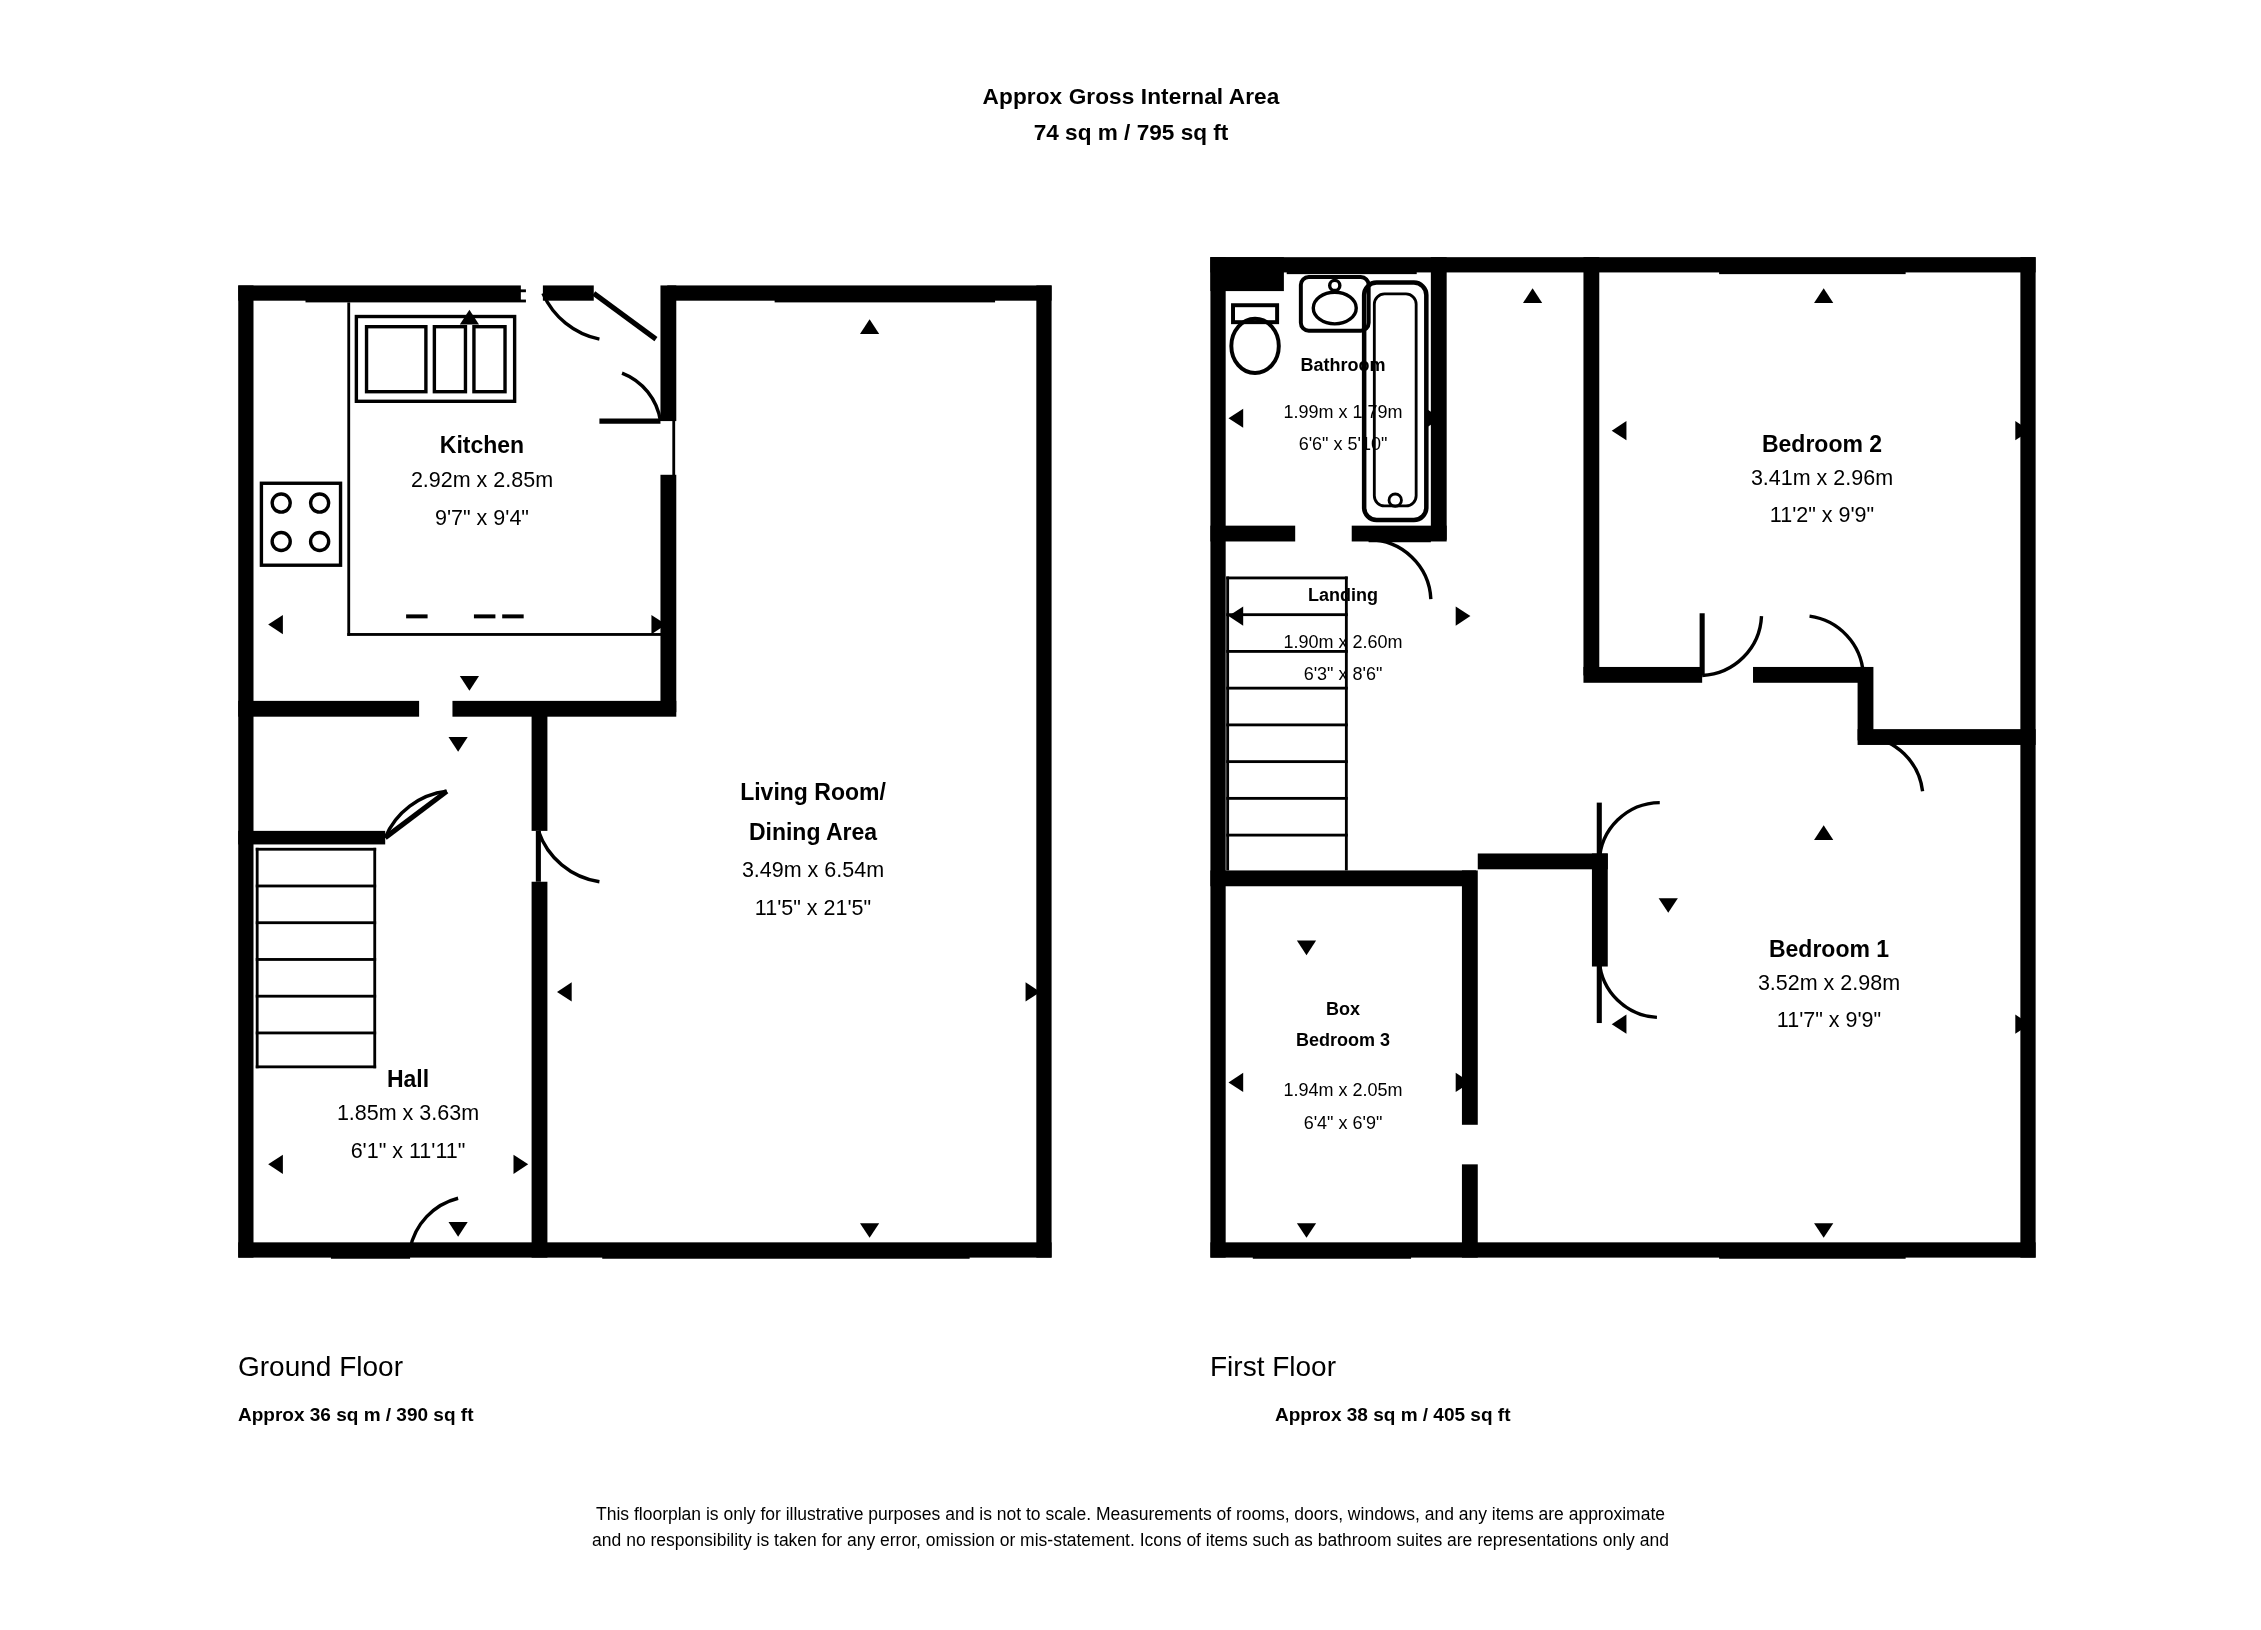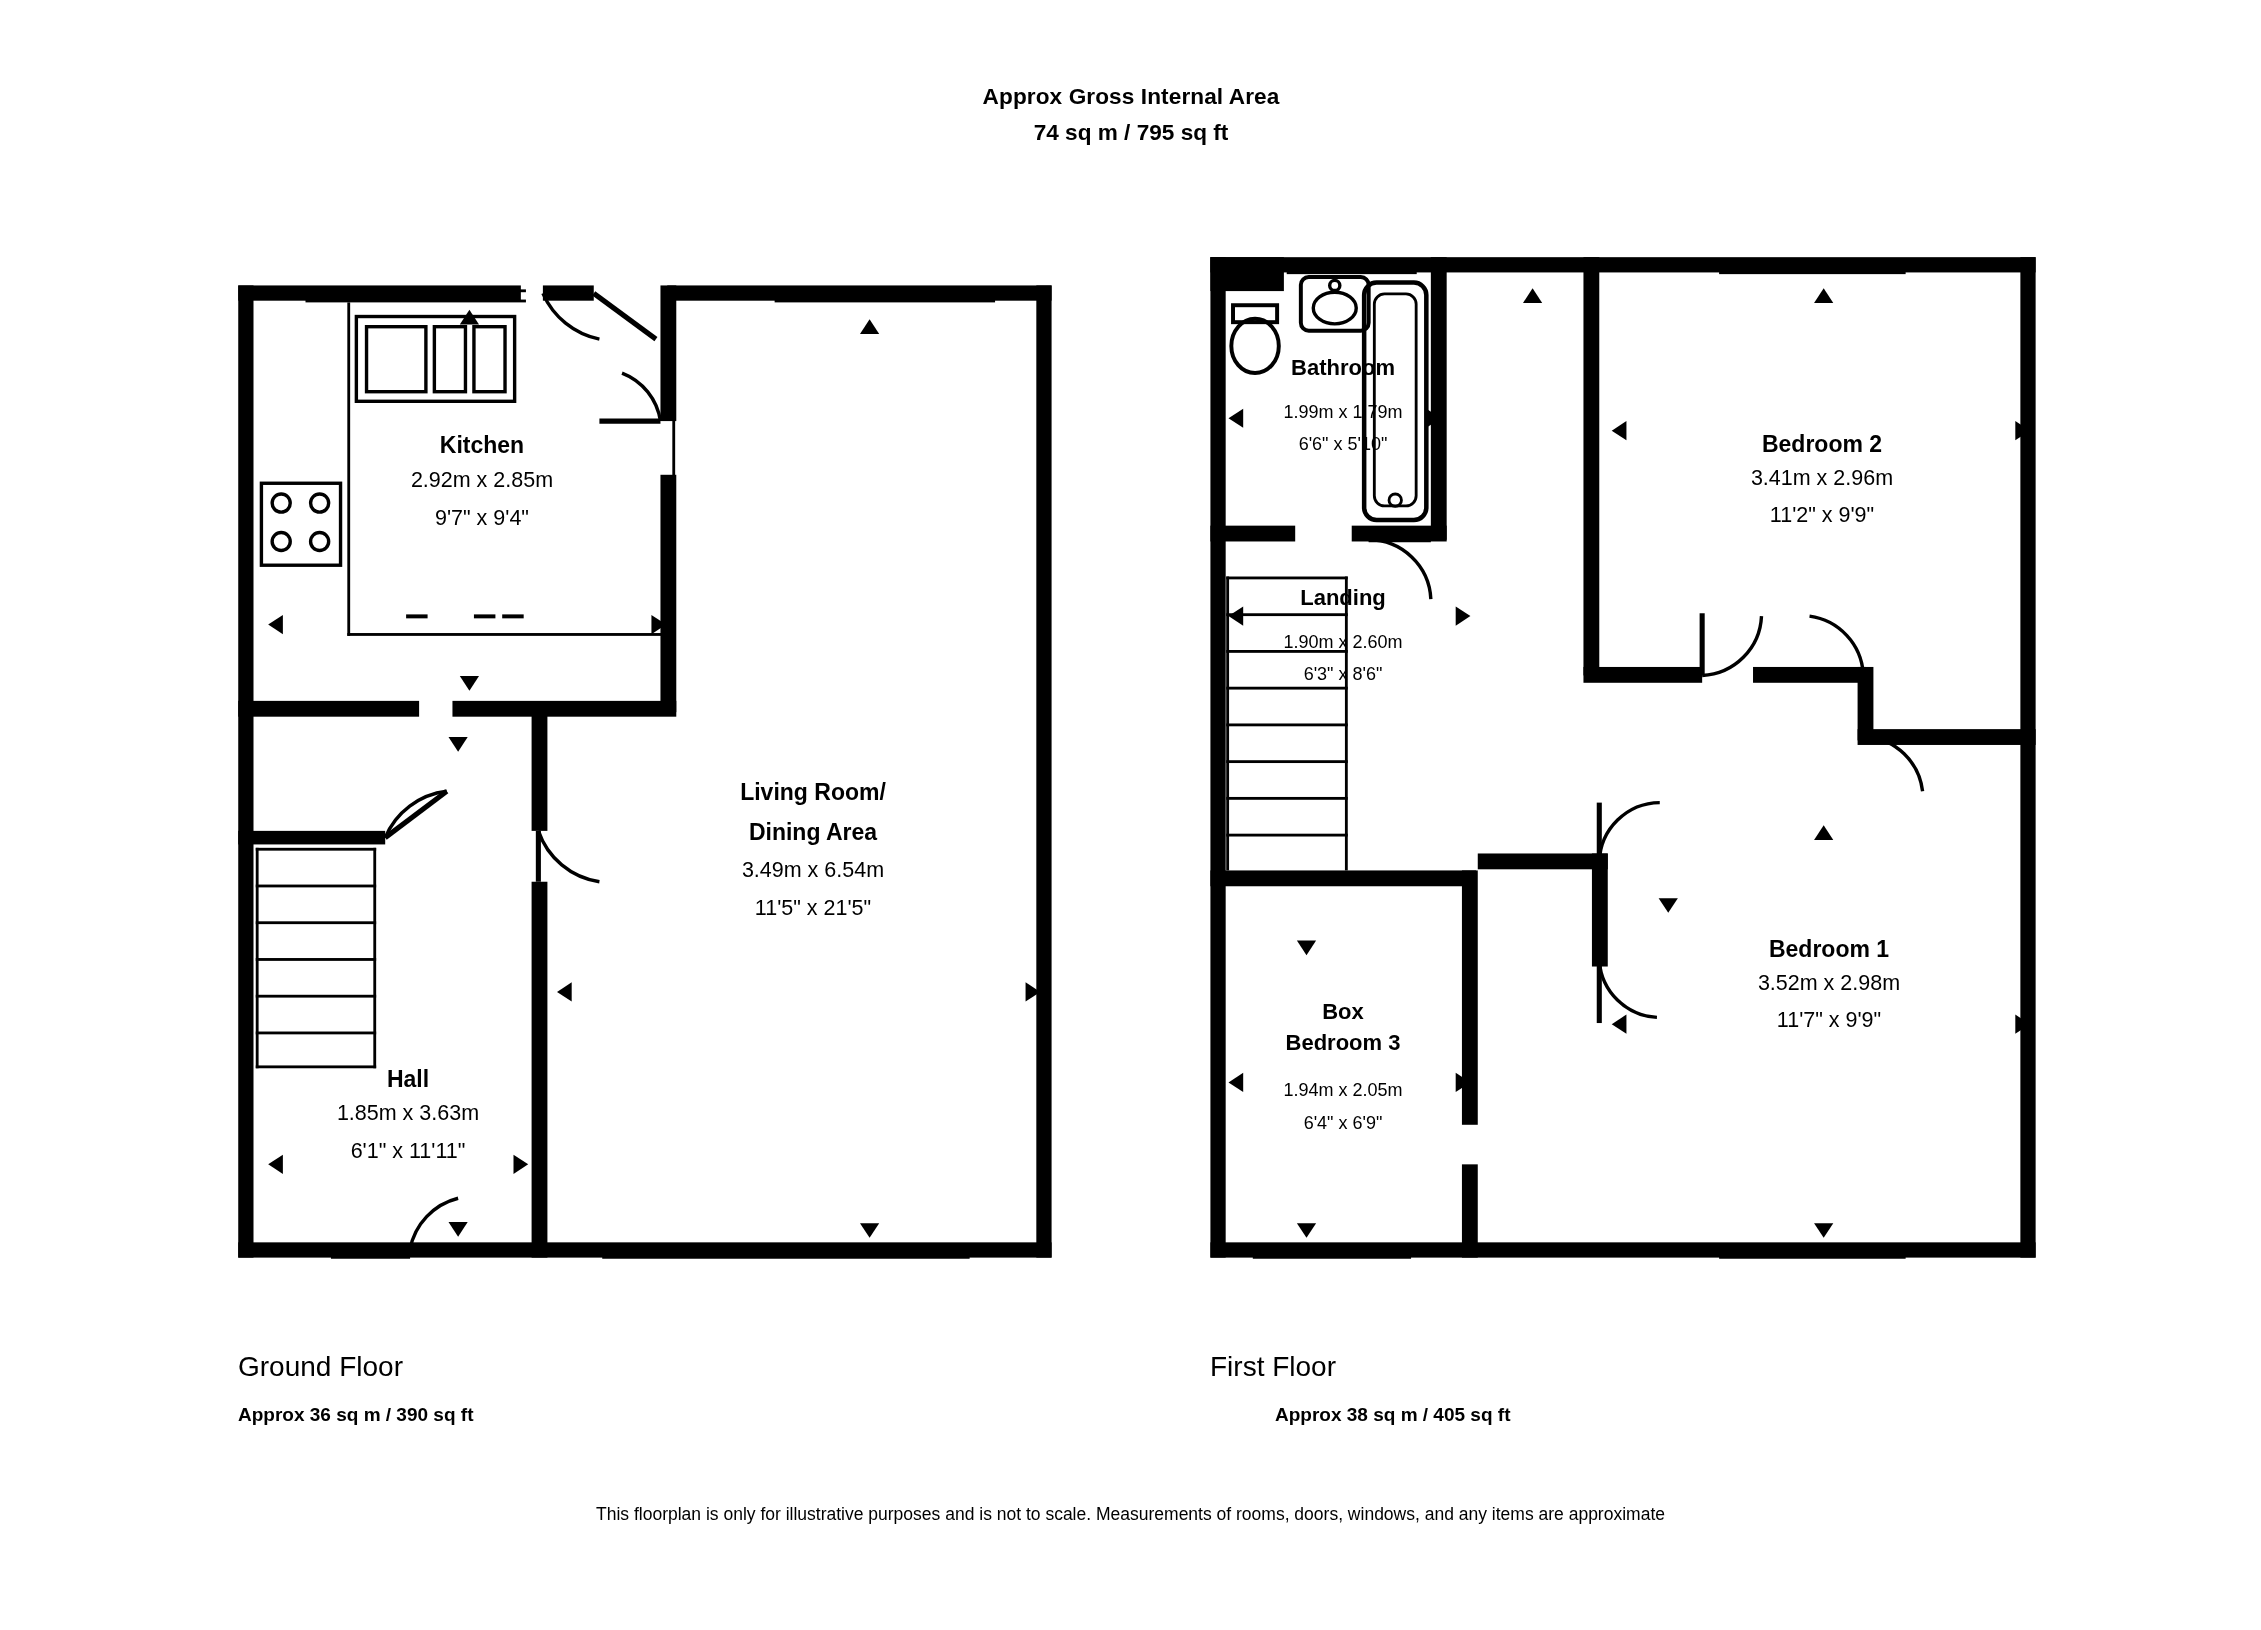--- a/index.html
+++ b/index.html
@@ -8,21 +8,21 @@
   .abs{position:absolute;}
   .ctext{position:absolute;text-align:center;white-space:nowrap;transform:translateX(-50%);}
   .ltext{position:absolute;white-space:nowrap;}
   .hdr1{font-size:22.6px;font-weight:bold;letter-spacing:0.1px;}
   .hdr2{font-size:22.6px;font-weight:bold;}
   .floor-title{font-size:28px;font-weight:normal;}
   .floor-sub{font-size:19px;font-weight:bold;}
   .disclaimer{font-size:17.5px;line-height:26px;text-align:center;}
   .room-name{font-size:23px;font-weight:bold;}
   .room-dim{font-size:21.5px;font-weight:normal;}
-  .room-name-sm{font-size:22px;font-weight:bold;}
+  .room-name-sm{font-size:18px;font-weight:bold;}
   .room-dim-sm{font-size:18px;margin-top:16px;}
   svg{display:block;overflow:visible;}
 </style>
 </head>
 <body>
 
 <div class="stage">
 
   <div class="ctext hdr1" style="left:1131px;top:84px;">Approx Gross Internal Area</div>
   <div class="ctext hdr2" style="left:1131px;top:120px;">74 sq m / 795 sq ft</div>
@@ -266,16 +266,17 @@
   </div>
 
   <div class="ltext floor-title" style="left:238px;top:1351px;">Ground Floor</div>
   <div class="ltext floor-sub" style="left:238px;top:1404px;">Approx 36 sq m / 390 sq ft</div>
 
   <div class="ltext floor-title" style="left:1210px;top:1351px;">First Floor</div>
   <div class="ltext floor-sub" style="left:1275px;top:1404px;">Approx 38 sq m / 405 sq ft</div>
 
   <div class="abs" style="left:226px;top:1501px;width:1809px;">
     <div class="disclaimer">This floorplan is only for illustrative purposes and is not to scale. Measurements of rooms, doors, windows, and any items are approximate</div>
+    <div class="disclaimer">and no responsibility is taken for any error, omission or mis-statement. Icons of items such as bathroom suites are representations only and</div>
   </div>
 
 </div>
 
 
 </body></html>

